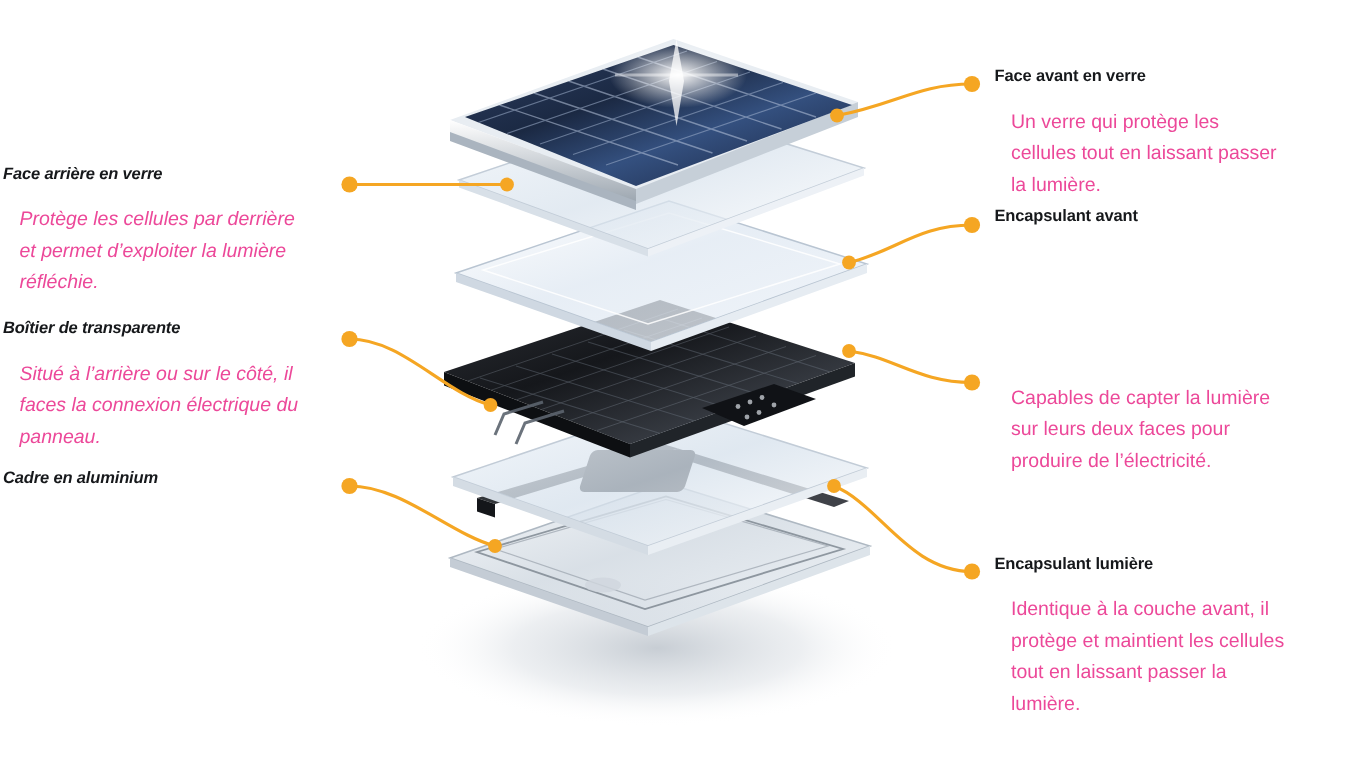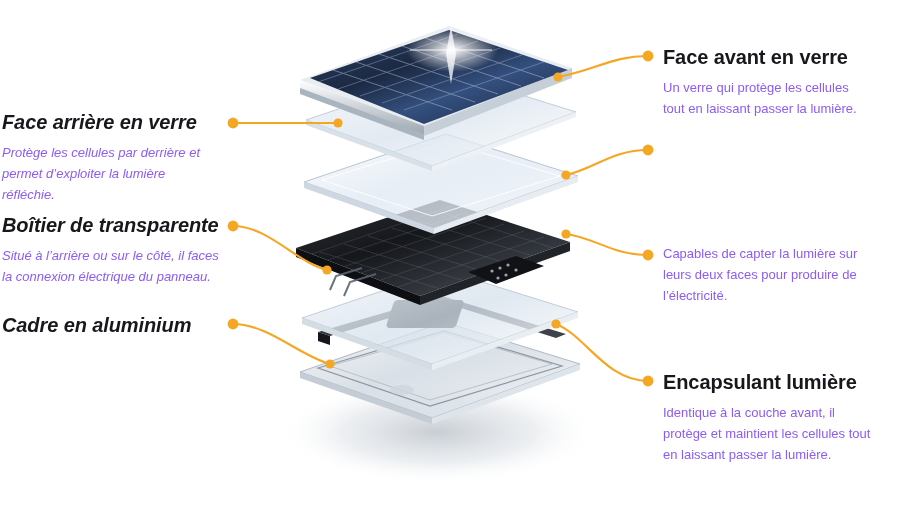--- a/index.html
+++ b/index.html
@@ -8,26 +8,26 @@
     width:901px;height:512px;
     background:#ffffff;
     font-family:"Liberation Sans","DejaVu Sans",sans-serif;
     overflow:hidden;position:relative;
   }
   #stage{position:absolute;inset:0;width:901px;height:512px;}
 
   
   .callout{position:absolute;}
   .callout .c-title{
-    font-size:20px;font-weight:600;color:#16181b;
+    font-size:11px;font-weight:600;color:#16181b;
     letter-spacing:-0.1px;line-height:1.25;margin:0 0 7px 0;
   }
   .callout .c-body{
-    font-size:13px;font-weight:400;color:#8b5cf6;
-    line-height:1.62;margin:0;
+    font-size:13px;font-weight:400;color:#ec4899;
+    line-height:1.62;margin:11px;
   }
   .callout.left{text-align:left;font-style:italic;}
   .callout.right{text-align:left;}
 
   
   #connectors,#artwork{position:absolute;left:0;top:0;}
   #connectors{z-index:6;}
   #artwork{z-index:2;}
 </style>
 </head>
@@ -224,20 +224,21 @@
       <circle cx="330" cy="364" r="4.6"></circle>
     </g>
   </svg>
 
   <div class="callout right" style="left:663px;top:45px;width:205px;">
     <p class="c-title">Face avant en verre</p>
     <p class="c-body">Un verre qui protège les cellules tout en laissant passer la lumière.</p>
   </div>
 
   <div class="callout right" style="left:663px;top:138px;width:205px;">
+    <p class="c-title">Encapsulant avant</p>
   </div>
 
   <div class="callout right" style="left:663px;top:243px;width:212px;">
     <p class="c-body">Capables de capter la lumière sur leurs deux faces pour produire de l’électricité.</p>
   </div>
 
   <div class="callout right" style="left:663px;top:370px;width:210px;">
     <p class="c-title">Encapsulant lumière</p>
     <p class="c-body">Identique à la couche avant, il protège et maintient les cellules tout en laissant passer la lumière.</p>
   </div>

